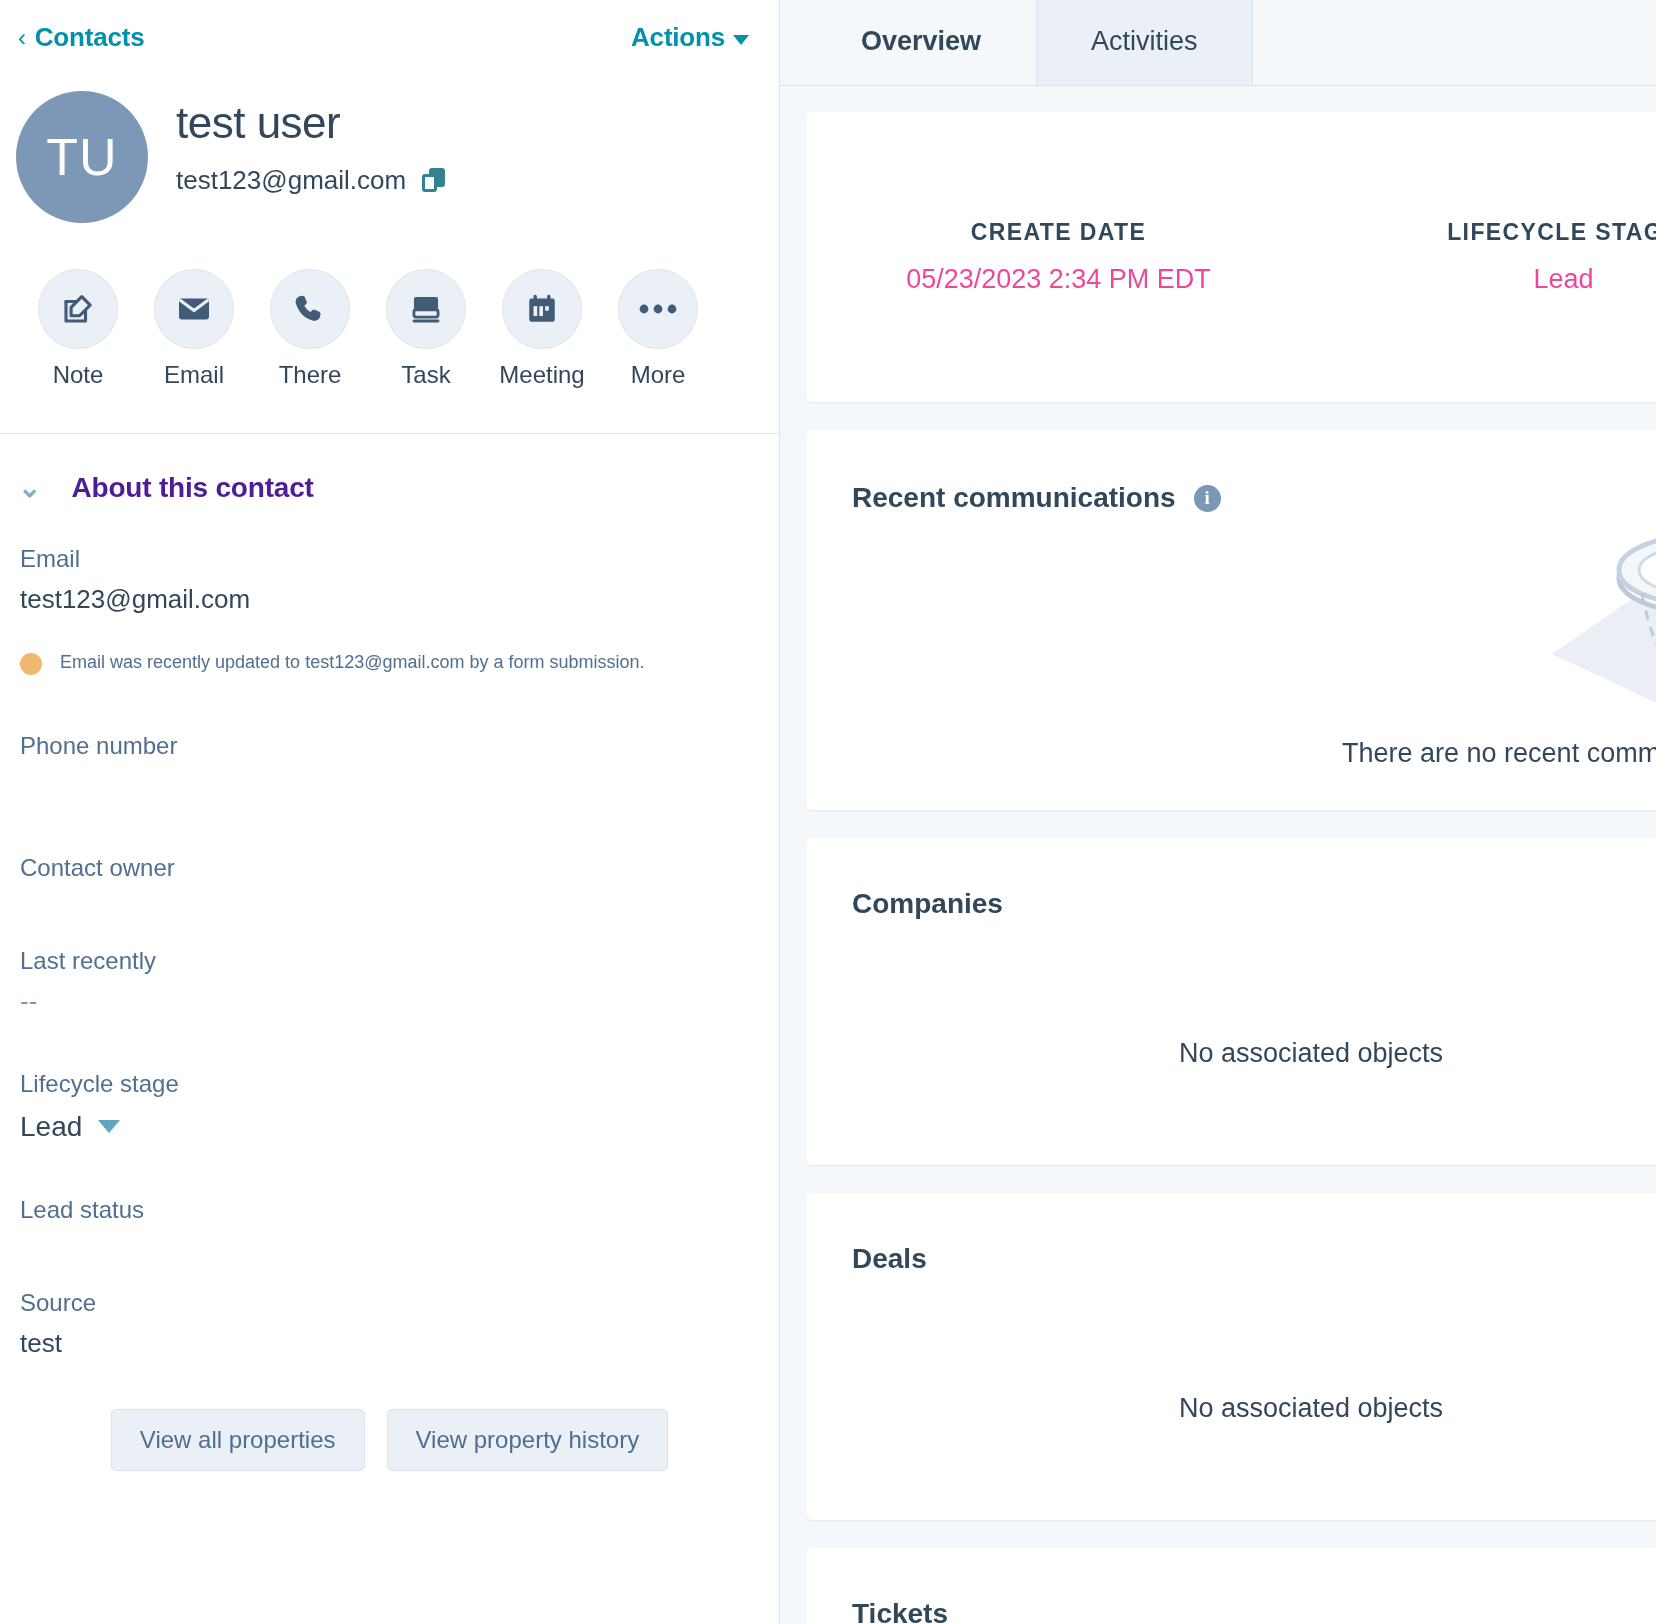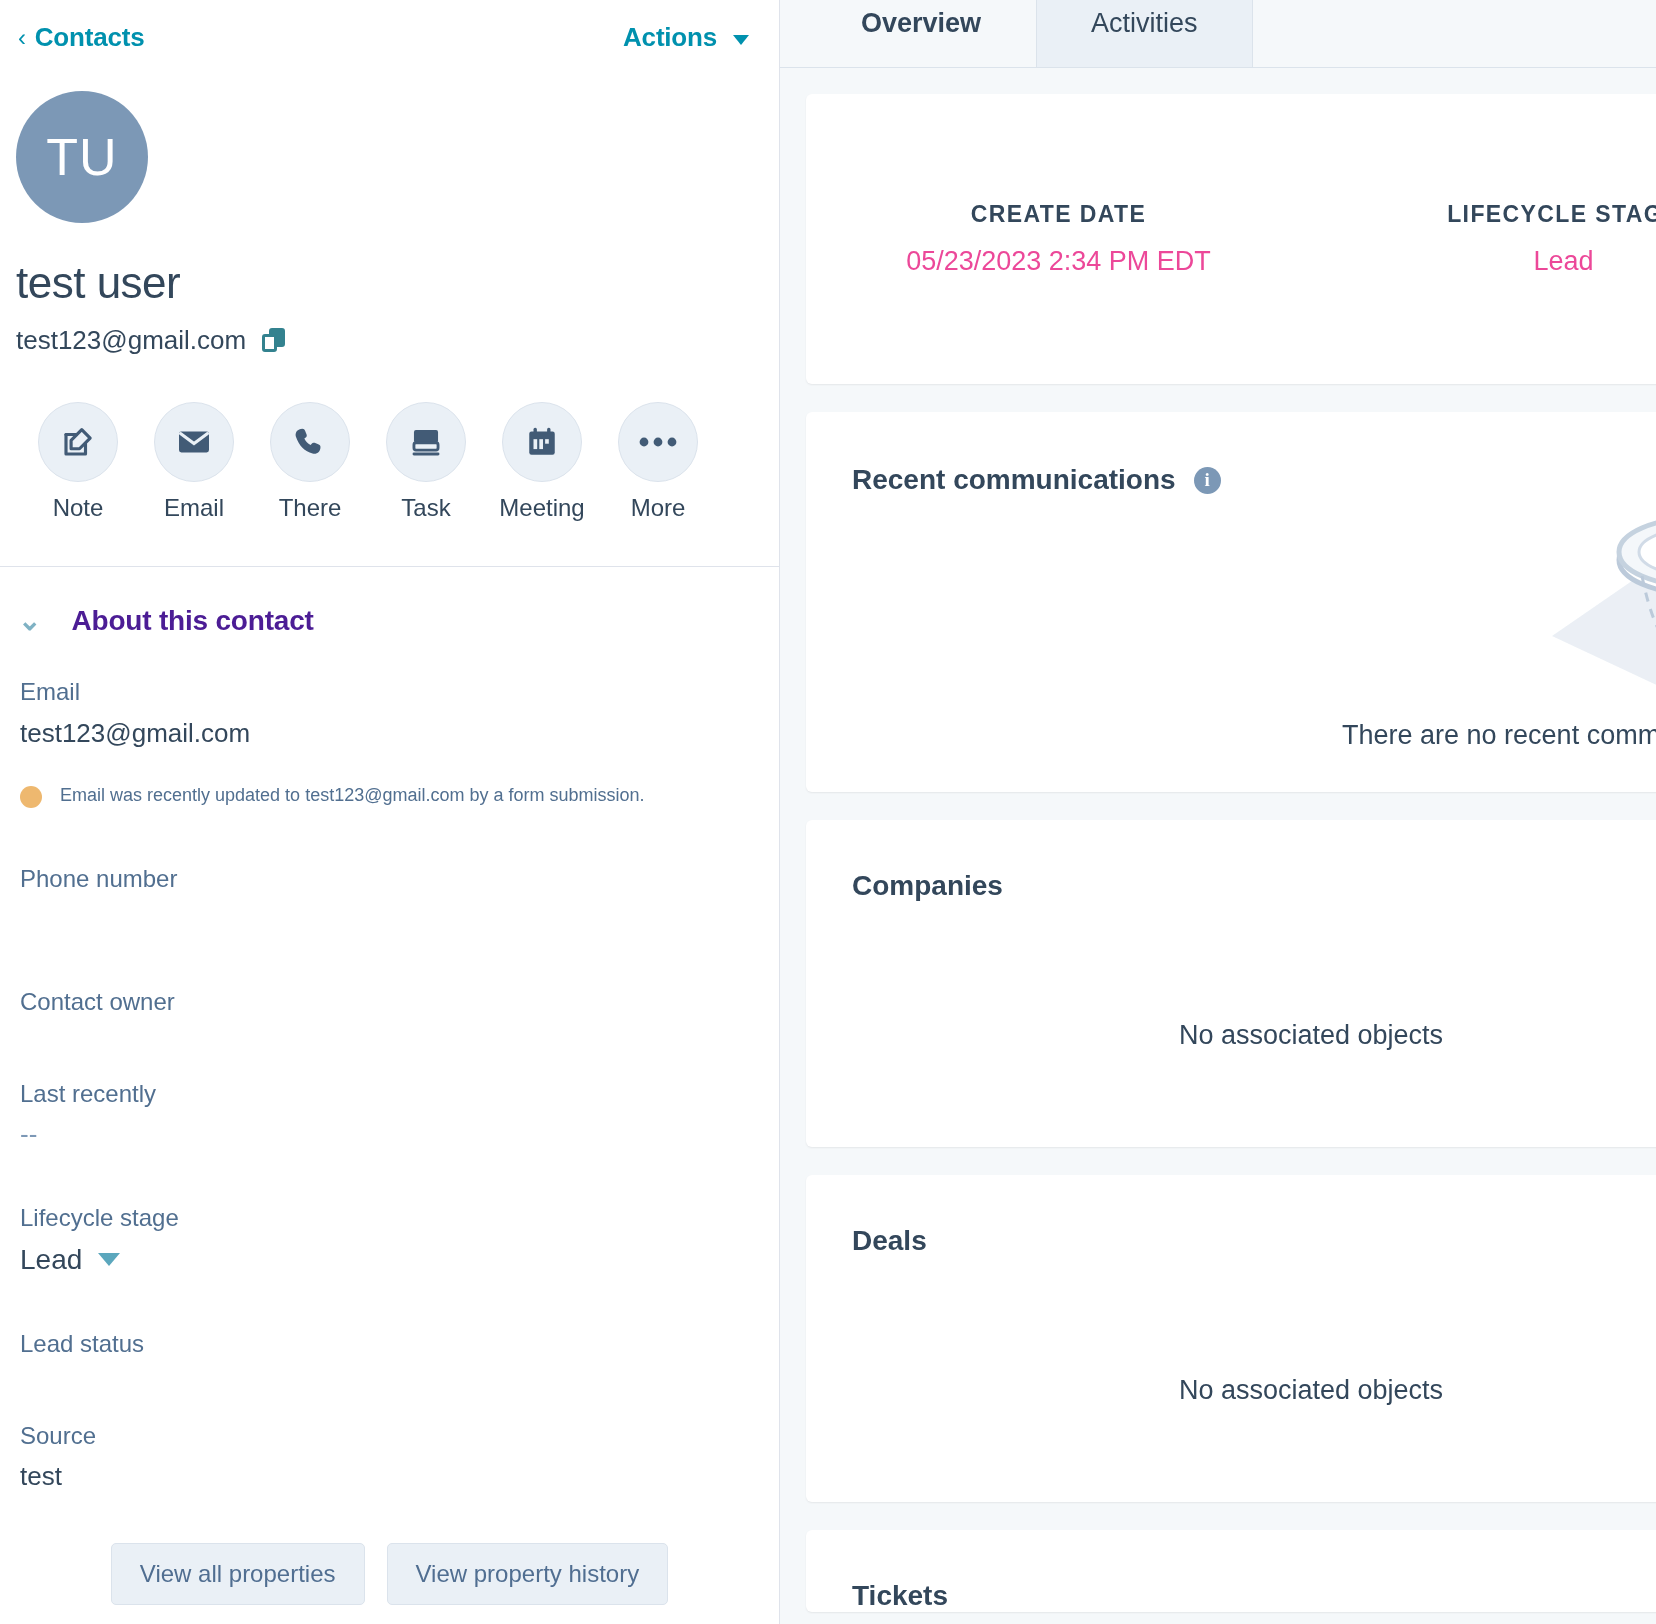--- a/index.html
+++ b/index.html
@@ -22,30 +22,30 @@
     display:flex; align-items:center; justify-content:space-between;
     padding:22px 30px 0 18px;
   }
   .crumb {
     display:flex; align-items:center; gap:9px;
     color:#0091ae; font-size:26px; font-weight:bold; cursor:pointer;
     letter-spacing:-0.2px;
   }
   .crumb .chev-left { font-size:24px; font-weight:400; line-height:1; }
   .actions-btn {
-    display:flex; align-items:center; gap:16px;
+    display:flex; align-items:center; gap:8px;
     color:#0091ae; font-size:26px; font-weight:bold; cursor:pointer;
     letter-spacing:-0.2px;
   }
   .caret-down {
     width:0;height:0;border-left:8px solid transparent;border-right:8px solid transparent;
     border-top:10px solid #0091ae; margin-top:4px;
   }
 
-  .contact-head { display:flex; gap:28px; padding:38px 0 0 16px;flex-direction:column; }
+  .contact-head { display:flex; gap:28px; padding:38px 0 0 16px; }
   .avatar {
     width:132px;height:132px;border-radius:50%;
     background:#7c98b6; color:#ffffff;
     display:flex;align-items:center;justify-content:center;
     font-size:52px; font-weight:400; letter-spacing:1px;
     flex:0 0 132px;
   }
   .c-name { font-size:44px; color:#33475b; font-weight:400; line-height:1.1; margin-top:8px; letter-spacing:-0.5px;}
   .c-email-row { display:flex; align-items:center; gap:16px; margin-top:18px; }
   .c-email { font-size:26px; color:#33475b; }
@@ -103,21 +103,21 @@
     background:#eaf0f6; border:1px solid #dbe3ec; border-radius:5px;
     color:#506e91; font-size:24px; padding:16px 28px; cursor:pointer;
     font-family:"Liberation Sans", sans-serif;
   }
 
   
   .right-col {
     flex:1 1 auto; height:1624px; background:#f5f8fa;
     position:relative; overflow:hidden;
   }
-  .tabs { display:flex; height:68px; align-items:flex-end; padding-left:26px; position:relative;}
+  .tabs { display:flex; height:86px; align-items:flex-end; padding-left:26px; position:relative;}
   .tabs:after {
     content:""; position:absolute; left:0; right:0; bottom:0; height:1px; background:#dbe3eb;
   }
   .tab {
     padding:0 54px; height:90px; display:flex; align-items:center; justify-content:center;
     font-size:27px; color:#33475b; cursor:pointer; position:relative;
     border-left:1px solid transparent; border-right:1px solid transparent;
   }
   .tab.active { font-weight:bold; background:#f5f8fa; }
   .tab.inactive {

